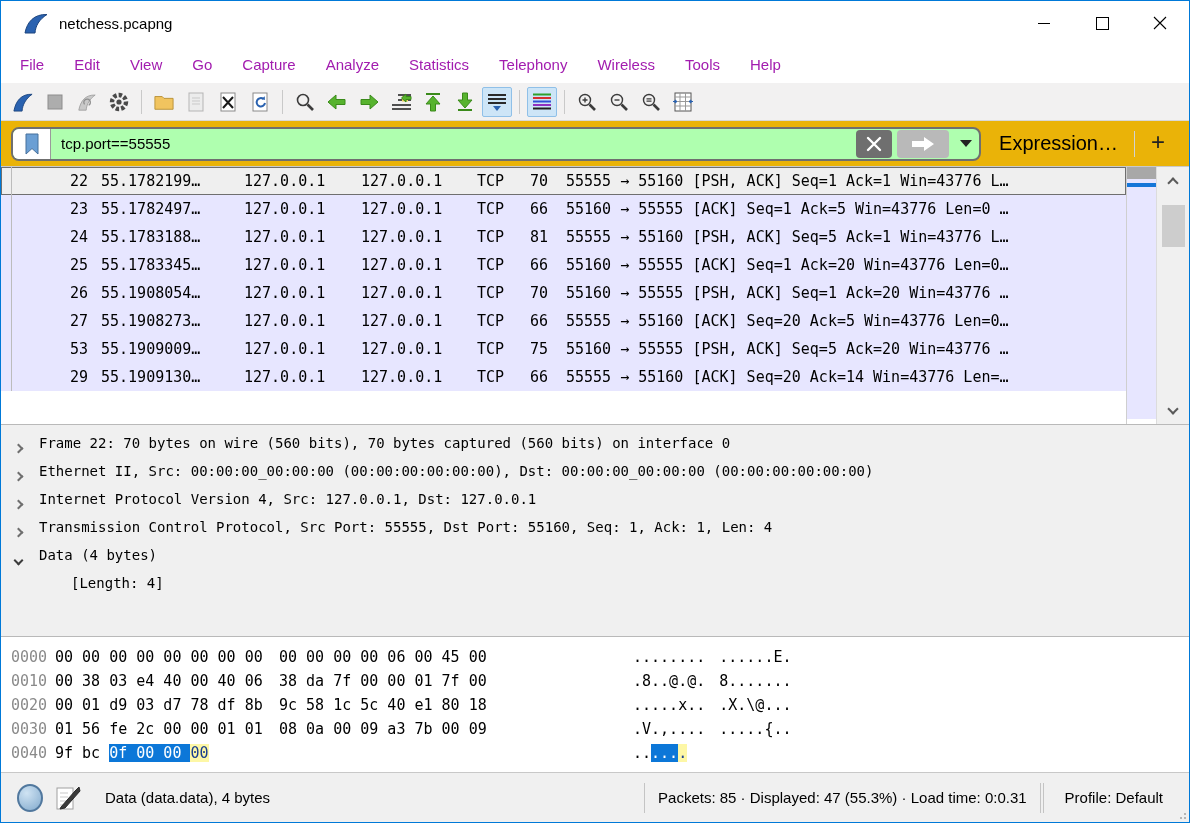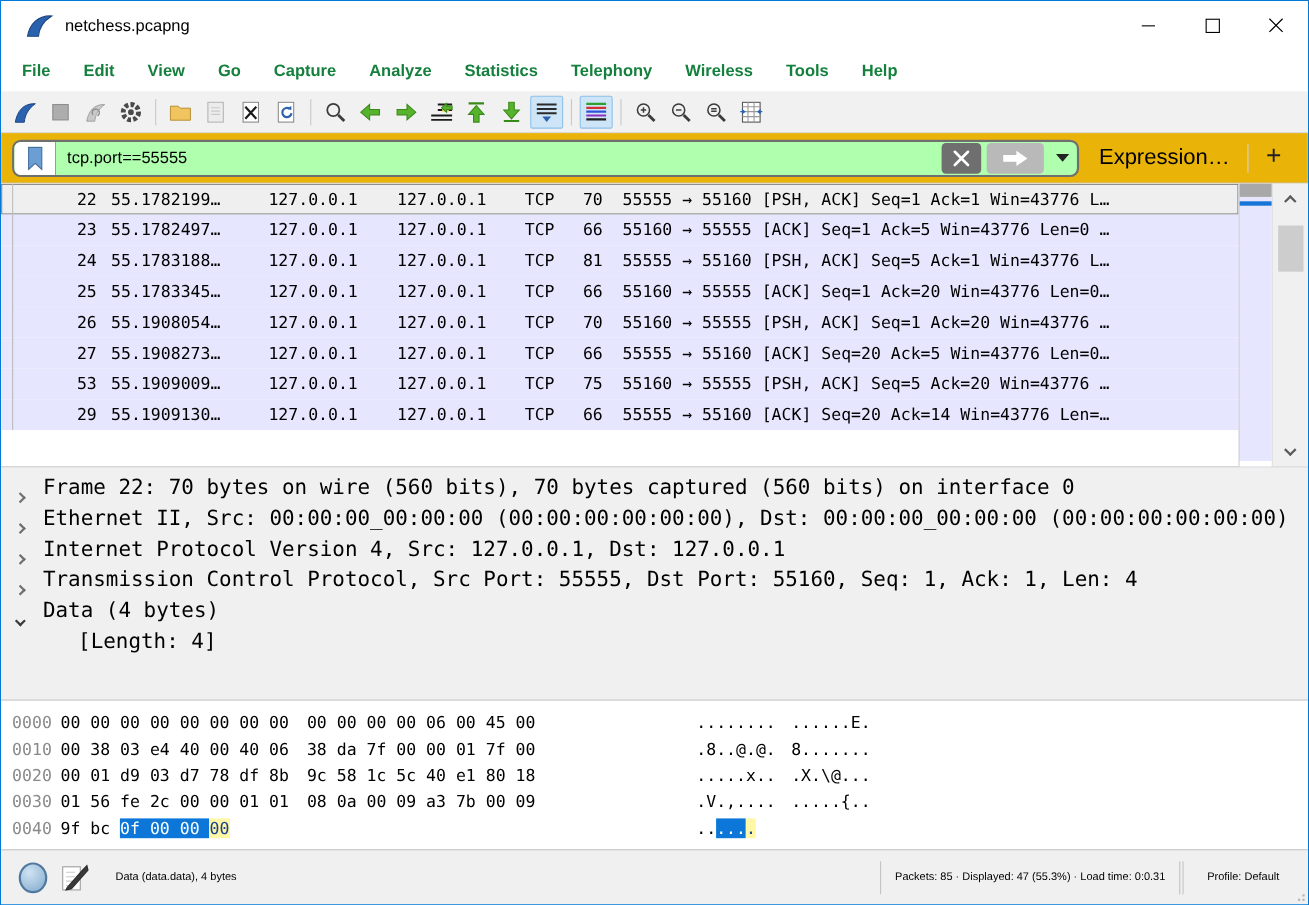--- a/index.html
+++ b/index.html
@@ -12,21 +12,21 @@
   
   .titlebar{height:44px;background:#fff;display:flex;align-items:center;flex:0 0 auto;}
   .title-fin{margin:0 10px 0 22px;}
   .title-text{font-size:15px;color:#000;}
   .win-controls{margin-left:auto;display:flex;height:100%;}
   .win-btn{width:58px;height:100%;display:flex;align-items:center;justify-content:center;cursor:default;}
   .min-glyph{width:12px;height:1px;background:#000;}
   .max-glyph{width:13px;height:13px;border:1px solid #000;}
   
   .menubar{height:38px;background:#fff;display:flex;align-items:center;padding-left:4px;flex:0 0 auto;}
-  .menu-item{padding:6px 15px;font-size:15px;color:#15803d;font-weight:bold;}
+  .menu-item{padding:6px 15px;font-size:15px;color:#a21caf;}
   
   .toolbar{height:38px;background:#f2f1f1;border-bottom:1px solid #d8d8d8;display:flex;align-items:center;padding-left:6px;flex:0 0 auto;}
   .tb-btn{width:30px;height:30px;display:flex;align-items:center;justify-content:center;border:1px solid transparent;border-radius:2px;margin:0 1px;}
   .tb-btn.active{background:#cde5f7;border-color:#8fc0e8;}
   .tb-sep{width:1px;height:24px;background:#c9c9c9;margin:0 6px;}
   
   .filterbar{height:46px;background:#eab308;border-bottom:1px solid #c9c9c9;display:flex;align-items:center;padding:0 10px;flex:0 0 auto;}
   .filter-widget{flex:1;height:34px;border:2px solid #6f6f6f;border-radius:8px;display:flex;align-items:center;overflow:hidden;background:#afffaf;}
   .bookmark-btn{width:38px;height:100%;background:#fff;border-right:1px solid #9a9a9a;display:flex;align-items:center;justify-content:center;}
   .filter-input{flex:1;height:100%;background:#afffaf;border:0;outline:0;
@@ -71,21 +71,21 @@
   .vscroll{width:33px;background:#f0f0f0;border-left:1px solid #dcdcdc;display:flex;flex-direction:column;align-items:center;}
   .sb-arrow{height:26px;display:flex;align-items:center;justify-content:center;width:100%;}
   .chev{display:inline-block;width:8px;height:8px;border-right:2px solid #5a5a5a;border-bottom:2px solid #5a5a5a;}
   .chev.up{transform:rotate(-135deg);margin-top:5px;}
   .chev.down{transform:rotate(45deg);margin-bottom:5px;}
   .sb-track{flex:1;width:100%;position:relative;}
   .sb-thumb{position:absolute;top:12px;left:5px;width:23px;height:42px;background:#cdcdcd;}
   
   .splitter{height:3px;background:#ffffff;flex:0 0 auto;}
   .details{height:212px;background:#f0f0f0;border-bottom:1px solid #b9b9b9;padding-top:4px;flex:0 0 auto;overflow:hidden;}
-  .dline{height:28px;display:flex;align-items:center;font-size:19px;color:#000;position:relative;padding-left:38px;white-space:pre;}
+  .dline{height:28px;display:flex;align-items:center;font-size:14px;color:#000;position:relative;padding-left:38px;white-space:pre;}
   .dline .tw{display:inline-block;}
   .dline .arrow{position:absolute;left:14px;top:10px;}
   .d-chev{display:inline-block;width:7px;height:7px;border-right:2px solid #6f6f6f;border-bottom:2px solid #6f6f6f;transform:rotate(-45deg);}
   .d-chev.exp{transform:rotate(45deg);border-color:#3c3c3c;margin-top:-2px;}
   .dline.indent1{padding-left:70px;}
   .dline .hl{background:#d2d2d2;padding:3px 16px 3px 8px;margin-left:-8px;}
   
   .hexpane{height:133px;background:#fff;padding-top:6px;flex:0 0 auto;overflow:hidden;}
   .hrow{height:24px;display:flex;align-items:center;font-size:15px;white-space:pre;}
   .hx-off{display:inline-block;width:46px;color:#8a8a8a;padding-left:10px;}
@@ -94,21 +94,21 @@
   .hx-hex-merged{display:inline-block;width:434px;margin-left:8px;color:#000;}
   .hx-a1{margin-left:144px;color:#000;}
   .hx-a2{margin-left:14px;color:#000;}
   .sel-blue{background:#0c77d8;color:#fff;}
   .sel-blue.padr{padding-right:9px;}
   .sel-yellow{background:#fdf7a6;color:#1a3e8f;}
   
   .statusbar{height:47px;background:#f0f0f0;border-top:1px solid #c8c8c8;display:flex;align-items:center;flex:1 1 auto;position:relative;}
   .expert-circle{width:26px;height:28px;border-radius:50%;margin:0 12px 0 16px;
     background:radial-gradient(circle at 35% 30%, #cfe3f3, #82aacd);border:2px solid #51789e;}
-  .st-text{font-size:10px;color:#000;}
+  .st-text{font-size:15px;color:#000;}
   .st-left-text{margin-left:24px;}
   .st-sep{width:1px;height:30px;background:#c4c4c4;margin:0 7px;}
   .st-right{margin-left:auto;display:flex;align-items:center;text-align:right;}
   .grip{position:absolute;right:3px;bottom:3px;width:8px;height:8px;}
   .grip i{position:absolute;width:2px;height:2px;background:#b5b5b5;}
   .grip i:nth-child(1){right:0;bottom:0;} .grip i:nth-child(2){right:4px;bottom:0;}
   .grip i:nth-child(3){right:0;bottom:4px;}
 </style>
 </head>
 <body>

